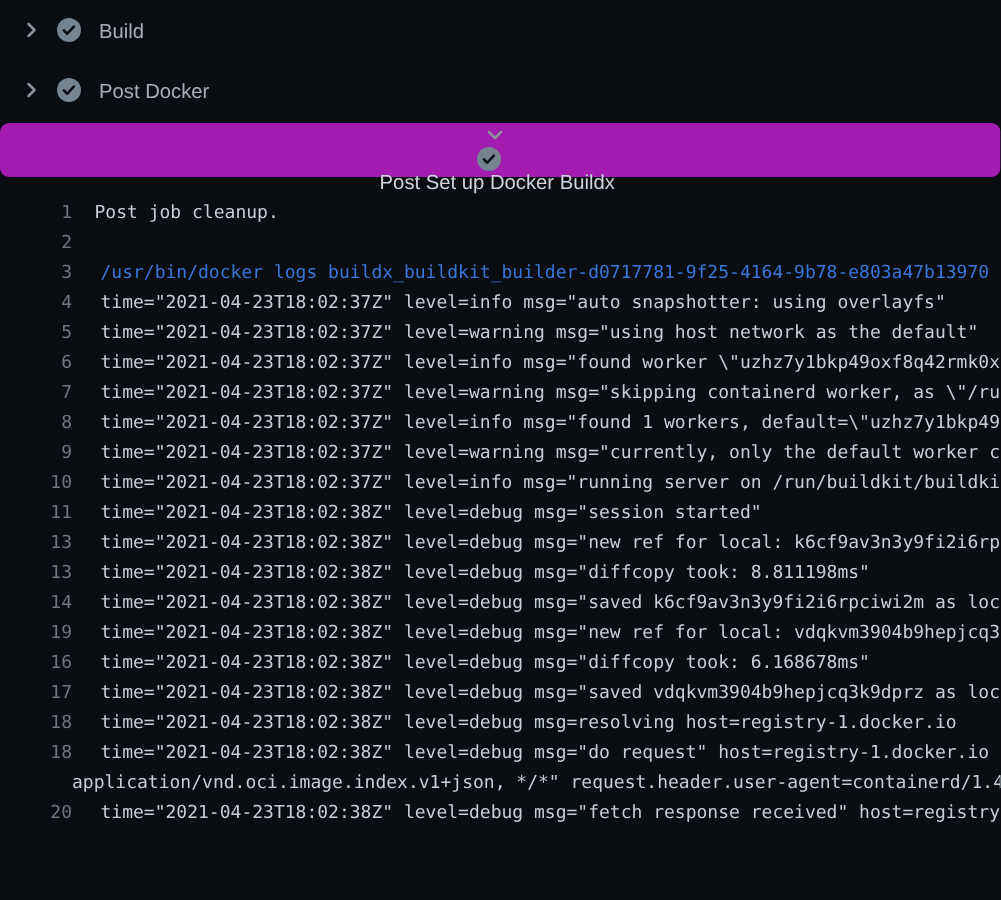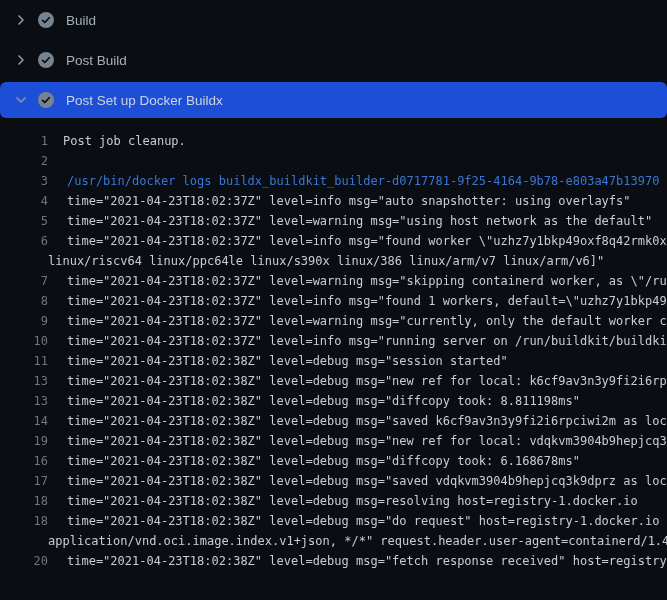--- a/index.html
+++ b/index.html
@@ -12,21 +12,21 @@
   
   .steps { }
   .step {
     height:40px; display:flex; align-items:center;
     padding:0 12px 0 8px; cursor:pointer; box-sizing:border-box;
   }
   .step .chev { width:16px; height:16px; margin:0 9px 0 5px; flex:none; }
   .step .check { width:16px; height:16px; margin-right:12px; flex:none; }
   .step .label { font-size:13.5px; color:#a6b0ba; }
   .step.expanded {
-    height:36px; margin:2px 0; background:#1d4ed8; border-radius:6px;
+    height:36px; margin:2px 0; background:#a21caf; border-radius:6px;flex-direction:column;
   }
   .step.expanded .label { color:#ccd4dc; }
   
   .log {
     padding-top:11px;
     font-family:"DejaVu Sans Mono","Liberation Mono",monospace;
     font-size:12px; line-height:20px;
   }
   .log-row { height:20px; display:flex; white-space:pre; }
   .log-row .num {
@@ -56,41 +56,40 @@
       <span class="label">Build</span>
     </div>
     <div class="step">
       <span class="chev"><svg viewBox="0 0 16 16" width="16" height="16">
           <path d="M6 4l4 4-4 4" fill="none" stroke="#8b949e" stroke-width="1.7" stroke-linecap="round" stroke-linejoin="round"></path>
         </svg></span>
       <span class="check"><svg viewBox="0 0 16 16" width="16" height="16">
           <circle cx="8" cy="8" r="8" fill="#768390"></circle>
           <path d="M4.6 8.3l2.2 2.2 4.4-4.8" fill="none" stroke="#0a0d12" stroke-width="1.7" stroke-linecap="round" stroke-linejoin="round"></path>
         </svg></span>
-      <span class="label">Post Build</span>
+      <span class="label">Post Docker</span>
     </div>
     <div class="step expanded">
       <span class="chev"><svg viewBox="0 0 16 16" width="16" height="16">
           <path d="M4 6l4 4 4-4" fill="none" stroke="#8b949e" stroke-width="1.7" stroke-linecap="round" stroke-linejoin="round"></path>
         </svg></span>
       <span class="check"><svg viewBox="0 0 16 16" width="16" height="16">
           <circle cx="8" cy="8" r="8" fill="#768390"></circle>
           <path d="M4.6 8.3l2.2 2.2 4.4-4.8" fill="none" stroke="#0a0d12" stroke-width="1.7" stroke-linecap="round" stroke-linejoin="round"></path>
         </svg></span>
       <span class="label">Post Set up Docker Buildx</span>
     </div>
   </div>
 <div class="log" id="log">
     <div class="log-row"><span class="num">1</span><span class="content">Post job cleanup.</span></div>
     <div class="log-row row-group"><span class="num">2</span></div>
     <div class="log-row row-command row-indent"><span class="num">3</span><span class="content">/usr/bin/docker logs buildx_buildkit_builder-d0717781-9f25-4164-9b78-e803a47b13970</span></div>
     <div class="log-row row-indent"><span class="num">4</span><span class="content">time="2021-04-23T18:02:37Z" level=info msg="auto snapshotter: using overlayfs"</span></div>
     <div class="log-row row-indent"><span class="num">5</span><span class="content">time="2021-04-23T18:02:37Z" level=warning msg="using host network as the default"</span></div>
     <div class="log-row row-indent"><span class="num">6</span><span class="content">time="2021-04-23T18:02:37Z" level=info msg="found worker \"uzhz7y1bkp49oxf8q42rmk0xj</span></div>
-    <div class="log-row row-wrap"><span class="num"></span><span class="content">linux/riscv64 linux/ppc64le linux/s390x linux/386 linux/arm/v7 linux/arm/v6]"</span></div>
     <div class="log-row row-indent"><span class="num">7</span><span class="content">time="2021-04-23T18:02:37Z" level=warning msg="skipping containerd worker, as \"/run</span></div>
     <div class="log-row row-indent"><span class="num">8</span><span class="content">time="2021-04-23T18:02:37Z" level=info msg="found 1 workers, default=\"uzhz7y1bkp49o</span></div>
     <div class="log-row row-indent"><span class="num">9</span><span class="content">time="2021-04-23T18:02:37Z" level=warning msg="currently, only the default worker ca</span></div>
     <div class="log-row row-indent"><span class="num">10</span><span class="content">time="2021-04-23T18:02:37Z" level=info msg="running server on /run/buildkit/buildkit</span></div>
     <div class="log-row row-indent"><span class="num">11</span><span class="content">time="2021-04-23T18:02:38Z" level=debug msg="session started"</span></div>
     <div class="log-row row-indent"><span class="num">13</span><span class="content">time="2021-04-23T18:02:38Z" level=debug msg="new ref for local: k6cf9av3n3y9fi2i6rpc</span></div>
     <div class="log-row row-indent"><span class="num">13</span><span class="content">time="2021-04-23T18:02:38Z" level=debug msg="diffcopy took: 8.811198ms"</span></div>
     <div class="log-row row-indent"><span class="num">14</span><span class="content">time="2021-04-23T18:02:38Z" level=debug msg="saved k6cf9av3n3y9fi2i6rpciwi2m as loca</span></div>
     <div class="log-row row-indent"><span class="num">19</span><span class="content">time="2021-04-23T18:02:38Z" level=debug msg="new ref for local: vdqkvm3904b9hepjcq3k</span></div>
     <div class="log-row row-indent"><span class="num">16</span><span class="content">time="2021-04-23T18:02:38Z" level=debug msg="diffcopy took: 6.168678ms"</span></div>

